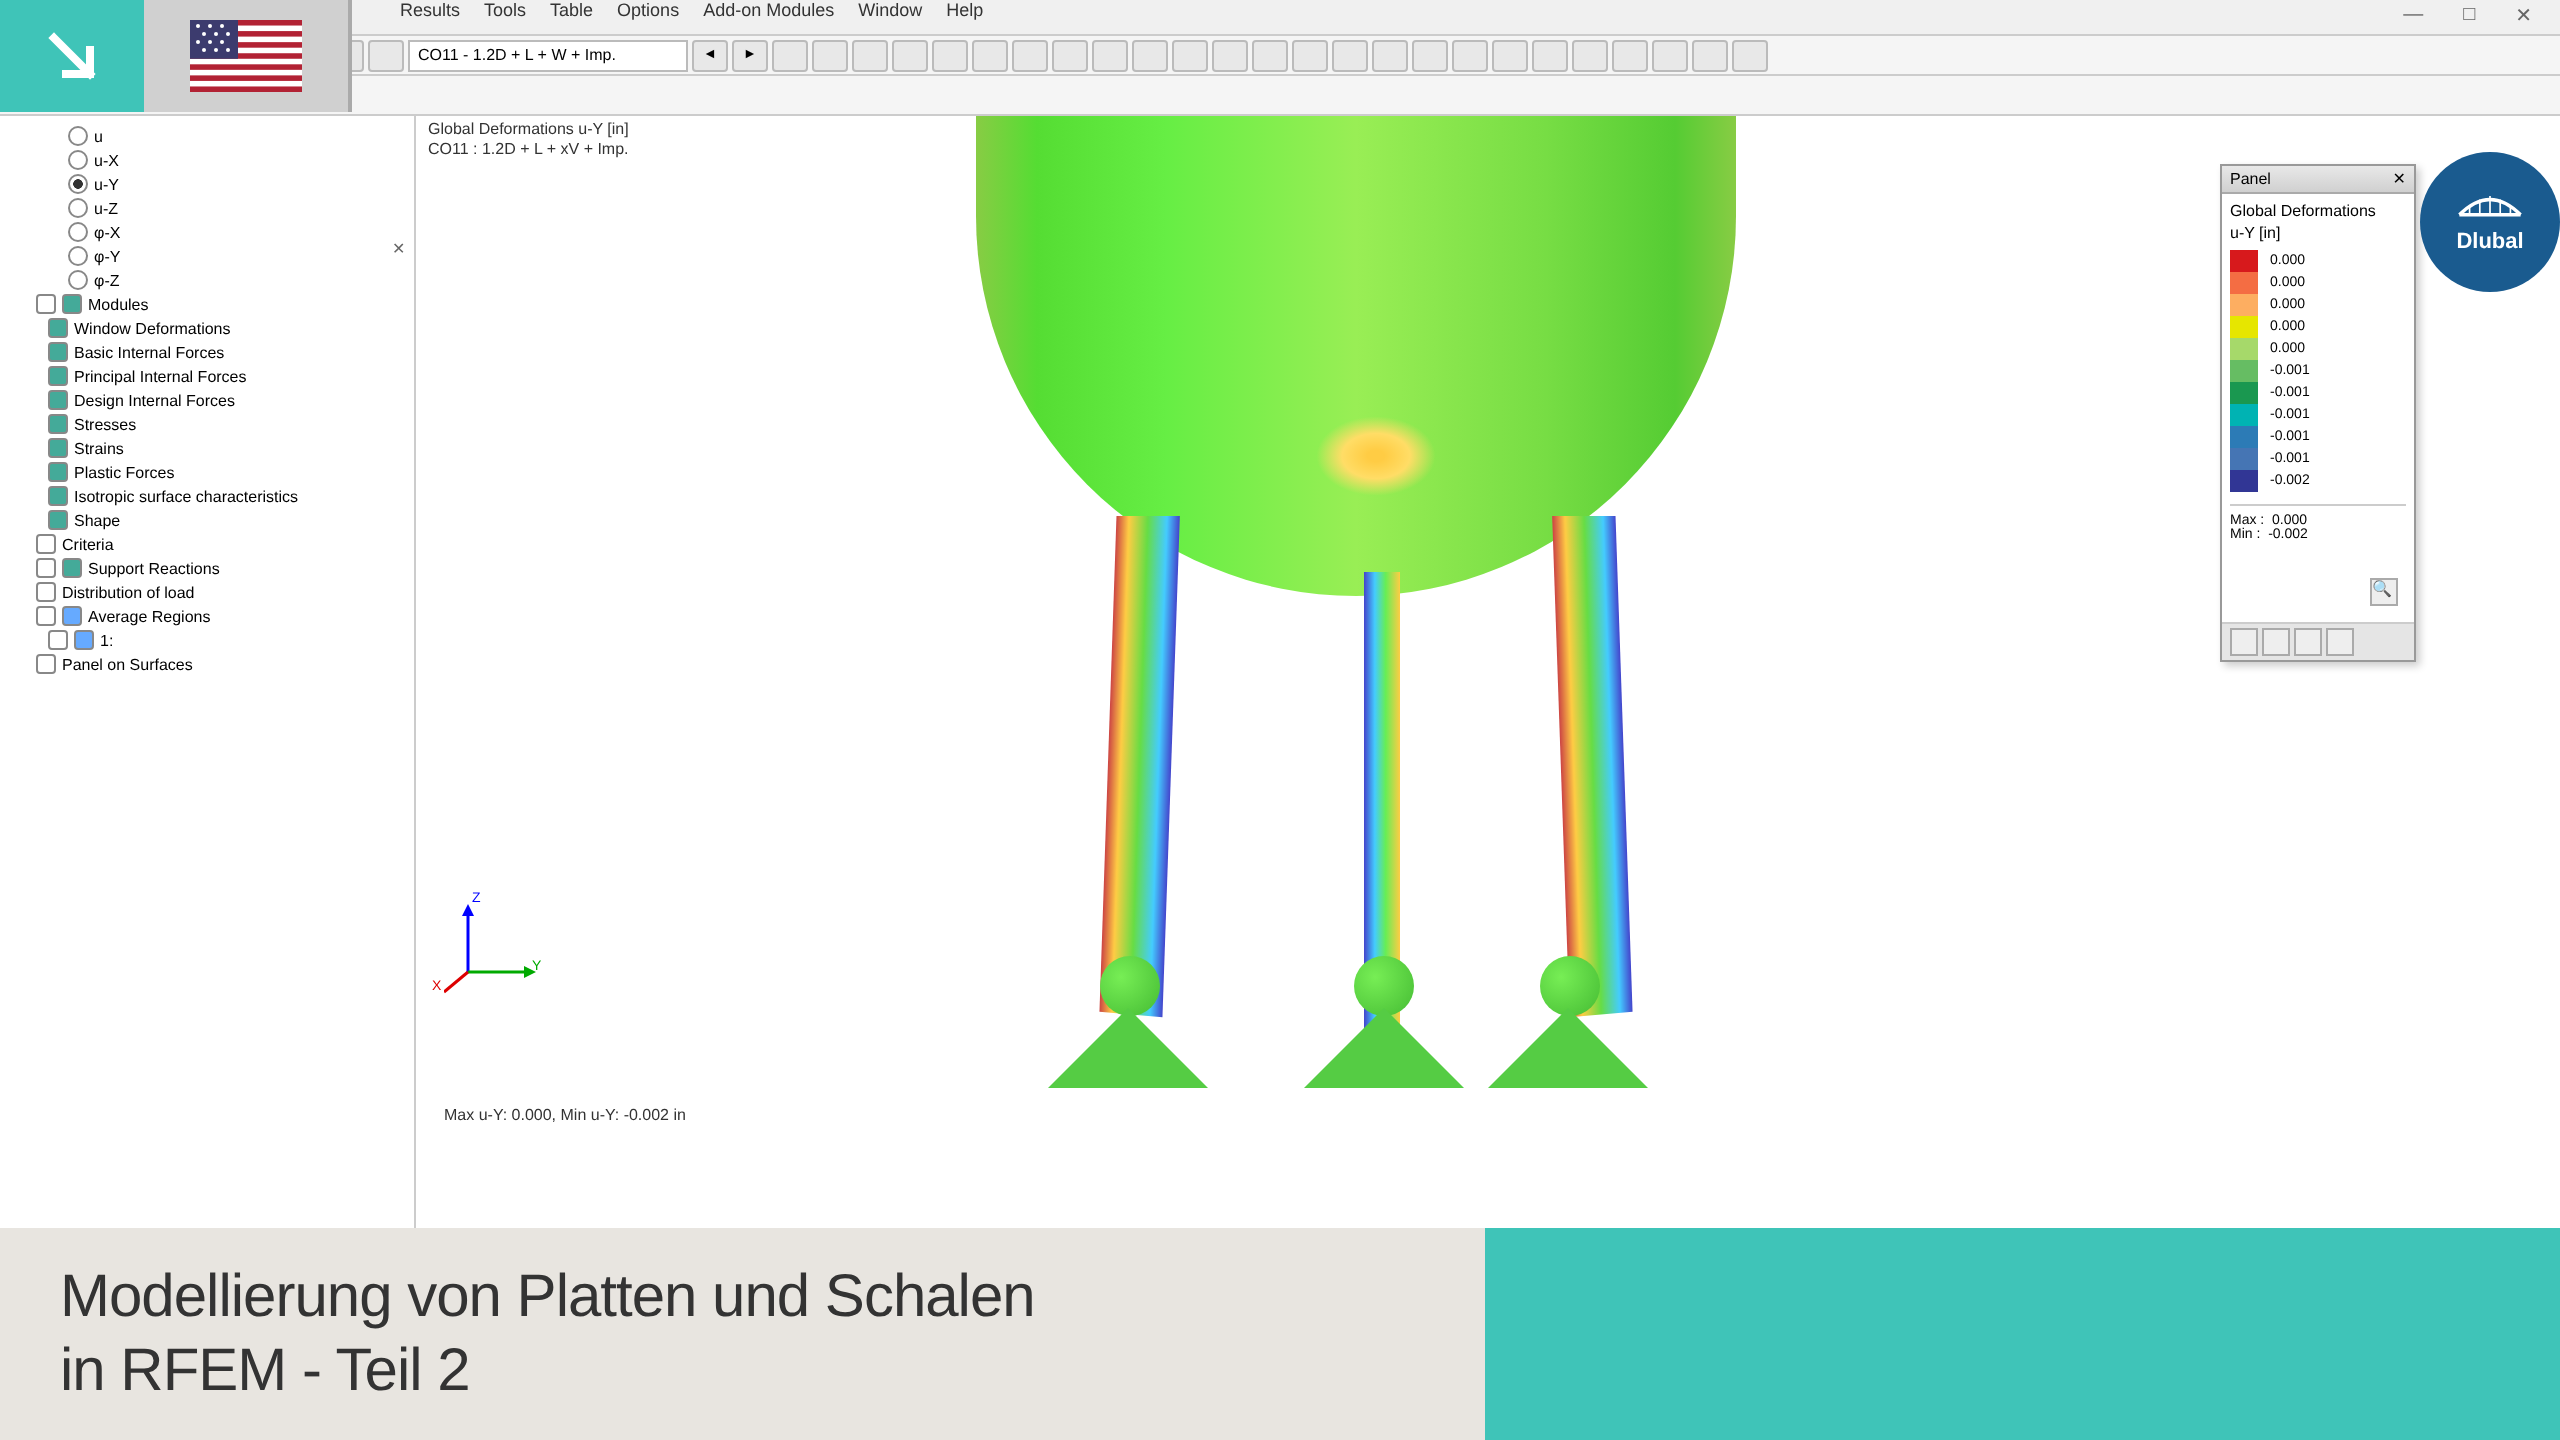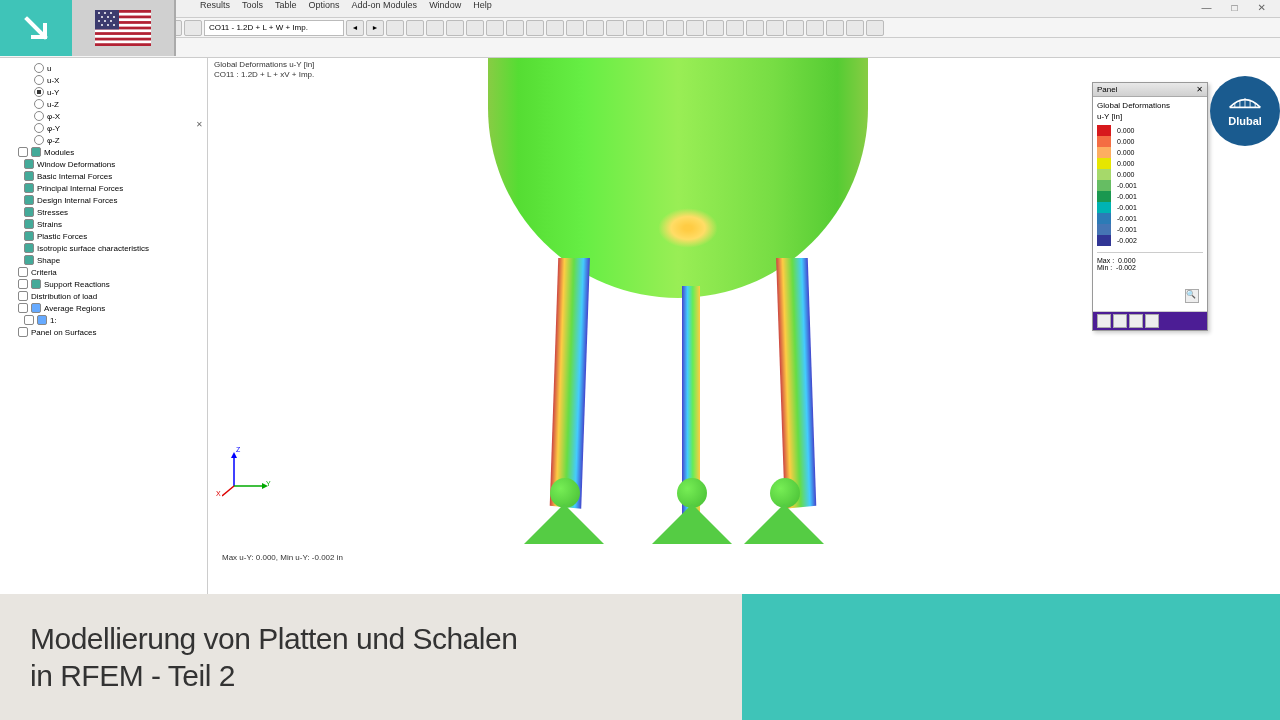--- a/index.html
+++ b/index.html
@@ -40,41 +40,41 @@
 .ball{position:absolute;width:30px;height:30px;border-radius:50%;background:radial-gradient(circle at 35% 35%,#7e5,#4b3)}
 .b1{top:420px;left:342px}
 .b2{top:420px;left:469px}
 .b3{top:420px;left:562px}
 .axis{position:absolute;bottom:170px;left:14px;font-size:8px}
 .axis .ax-label{position:absolute;font-size:7px}
 .axis-z{stroke:#00f;stroke-width:1.5}
 .axis-y{stroke:#0a0;stroke-width:1.5}
 .axis-x{stroke:#d00;stroke-width:1.5}
 .status-bottom{position:absolute;bottom:108px;left:14px;font-size:8px;color:#333}
-.panel{position:absolute;top:82px;right:72px;width:116px;background:#4c1d95;border:1px solid #999;box-shadow:2px 2px 4px rgba(0,0,0,0.2);font-size:8px}
+.panel{position:absolute;top:82px;right:72px;width:98px;background:#e5e5e5;border:1px solid #999;box-shadow:2px 2px 4px rgba(0,0,0,0.2);font-size:8px}
 .panel-title{background:linear-gradient(#e8e8e8,#d0d0d0);padding:2px 4px;border-bottom:1px solid #aaa;display:flex;justify-content:space-between}
 .panel-body{padding:4px;background:#fff}
 .legend-label{font-size:8px;margin-bottom:2px}
 .legend-bar{display:flex;flex-direction:column;margin:4px 0}
 .legend-row{display:flex;align-items:center;height:11px}
 .legend-color{width:14px;height:11px;margin-right:6px}
 .legend-val{font-size:7px}
 .legend-minmax{font-size:7px;margin-top:6px;padding-top:4px;border-top:1px solid #ccc}
 .panel-foot{padding:18px 4px 4px;display:flex;justify-content:flex-end;gap:3px}
 .panel-foot .pf-btn{width:14px;height:14px;border:1px solid #aaa;background:#eee;cursor:pointer}
 .panel-foot-row{border-top:1px solid #ccc;padding:2px 4px;display:flex;gap:2px}
 .panel-foot-row .pf-btn{width:14px;height:14px;border:1px solid #aaa;background:#eee;cursor:pointer}
 .bottom-section{height:50px;background:#f5f5f5;border-top:1px solid #ccc;font-size:8px;padding:2px 4px}
 .bottom-tab{background:#fff;border:1px solid #bbb;padding:2px 6px;display:inline-block;margin-bottom:2px}
 .bottom-toolbar{display:flex;align-items:center;gap:3px;margin:2px 0}
 .bottom-toolbar .bt-btn{width:16px;height:14px;border:1px solid #bbb;background:#eee;cursor:pointer}
 .bottom-toolbar .bt-input{height:14px;border:1px solid #bbb;background:#fff;font-size:8px;padding:0 4px;min-width:120px}
 .col-headers{display:flex;gap:0}
 .col-headers span{width:50px;text-align:center;border:1px solid #ccc;background:#eee;font-size:8px;padding:1px 0}
-.overlay-banner{position:absolute;bottom:0;left:0;right:0;height:126px;background:linear-gradient(90deg,#e8e5e0 0%,#e8e5e0 58%,#3fc4b8 58%,#3fc4b8 100%);display:flex;align-items:center}
+.overlay-banner{position:absolute;bottom:0;left:0;right:0;height:106px;background:linear-gradient(90deg,#e8e5e0 0%,#e8e5e0 58%,#3fc4b8 58%,#3fc4b8 100%);display:flex;align-items:center}
 .banner-title{font-size:30px;color:#333;padding-left:30px;font-weight:400;line-height:1.25;letter-spacing:-0.5px}
 .banner-webinar{color:#fff;font-size:26px;font-weight:500;margin-left:100px;letter-spacing:0.5px}
 .cursor-deco{position:absolute;bottom:76px;left:738px;color:#fff}
 .top-badges{position:absolute;top:0;left:0;z-index:10;display:flex;height:56px}
 .badge-arrow{width:72px;background:#3fc4b8;display:flex;align-items:center;justify-content:center}
 .badge-flag{width:104px;background:#d0d0d0;display:flex;align-items:center;justify-content:center;border-right:2px solid #aaa}
 .dlubal-logo{position:absolute;top:76px;right:0;width:70px;height:70px;border-radius:50%;background:#1a5b8f;display:flex;flex-direction:column;align-items:center;justify-content:center;color:#fff;font-size:11px;font-weight:bold;z-index:5}
 .dlubal-bridge{width:34px;height:18px;margin-bottom:2px}
 </style>
 </head>

